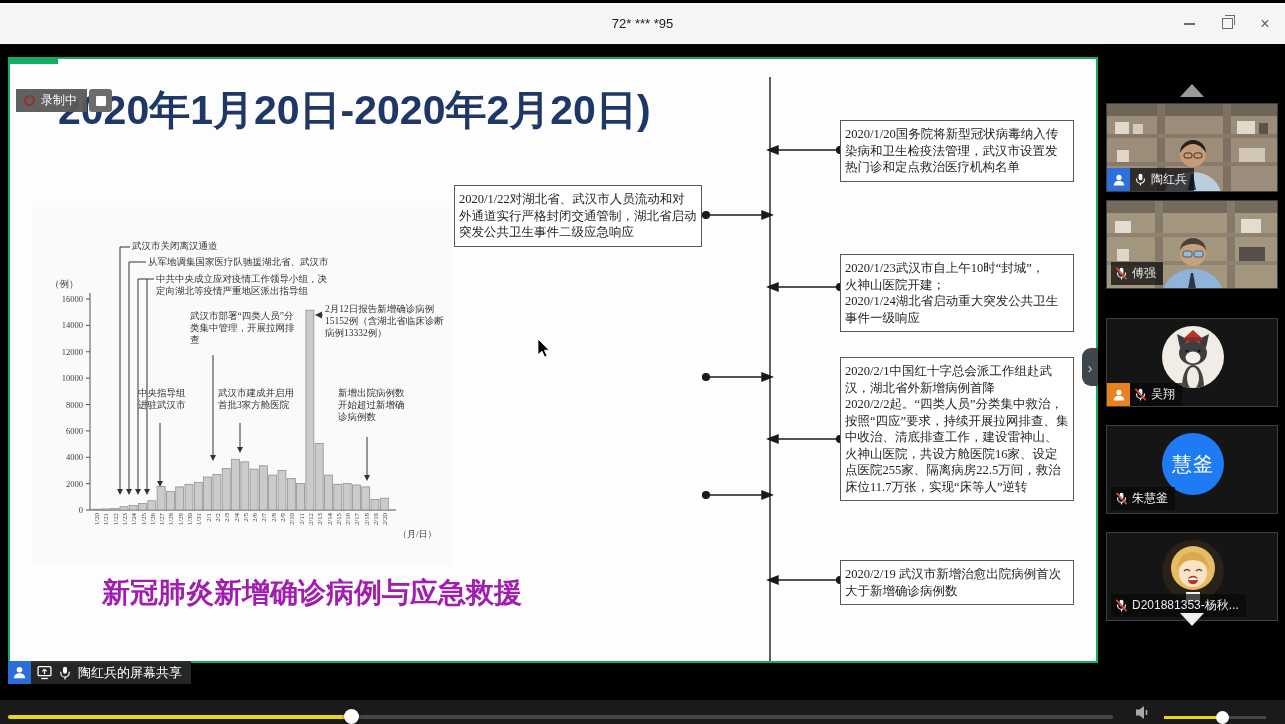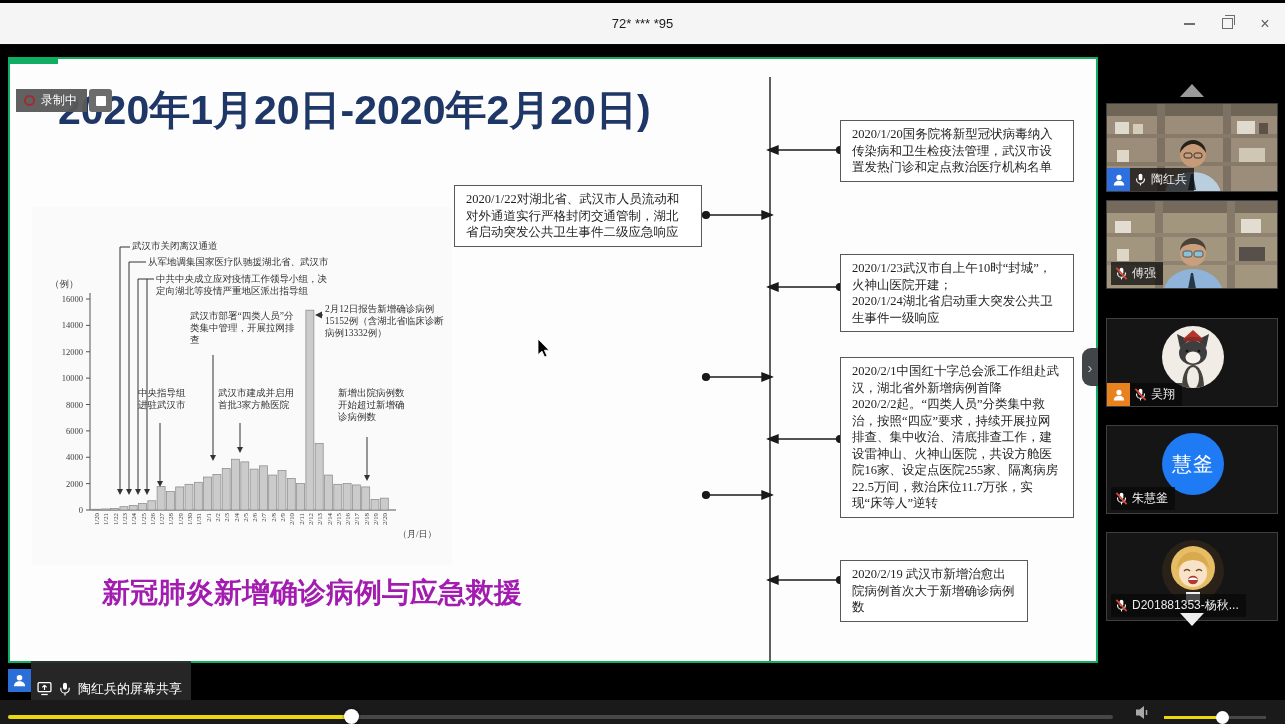--- a/index.html
+++ b/index.html
@@ -27,33 +27,33 @@
   .rec-stop{width:23px;height:23px;margin-left:2px;background:#6c6c6c;border-radius:3px;
             display:flex;align-items:center;justify-content:center;}
   .rec-stop i{display:block;width:10px;height:10px;background:#fff;border-radius:1px;}
   .slide-title{position:absolute;left:48px;top:24px;font-size:41px;font-weight:bold;color:#1e3766;
                letter-spacing:0px;white-space:nowrap;z-index:2;}
   .caption{position:absolute;left:92px;top:515px;font-size:28px;font-weight:600;color:#a21caf;}
   
   .chart{position:absolute;left:22px;top:148px;width:420px;height:358px;background:#fafafa;}
   .ann{position:absolute;font-family:"Liberation Serif",serif;font-size:9.5px;line-height:1.28;color:#333;}
   
-  .tbox{position:absolute;background:#fff;border:1px solid #595959;padding:5px 11px;box-sizing:border-box;
+  .tbox{position:absolute;background:#fff;border:1px solid #595959;padding:5px 4px;box-sizing:border-box;
         font-family:"Liberation Serif",serif;font-size:12.5px;line-height:1.32;color:#1f1f1f;white-space:pre-wrap;}
   .timeline-svg{position:absolute;left:0;top:0;pointer-events:none;}
   .cursor{position:absolute;left:527px;top:280px;z-index:8;}
   
   .collapse-tab{position:absolute;left:1082px;top:348px;width:16px;height:38px;background:#40454a;
                 border-radius:9px 0 0 9px;color:#c2c6ca;display:flex;align-items:center;justify-content:center;
                 font-size:15px;z-index:4;}
   
   .banner{position:absolute;left:8px;top:661px;display:flex;align-items:center;z-index:7;}
   .banner-chip{width:23px;height:23px;background:#2a6fd8;display:flex;align-items:center;justify-content:center;}
   .banner-label{display:flex;align-items:center;gap:6px;background:rgba(42,42,42,.9);color:#fff;
-                font-size:13px;height:23px;padding:16px 9px 0 6px;}
+                font-size:13px;height:23px;padding:0 9px 0 6px;}
   
   .sidebar{position:absolute;left:1104px;top:44px;width:181px;bottom:24px;background:#000;}
   .tri{width:0;height:0;position:absolute;left:76px;}
   .tri-up{top:40px;border-left:12px solid transparent;border-right:12px solid transparent;border-bottom:13px solid #9a9a9a;}
   .tri-down{top:569px;border-left:12px solid transparent;border-right:12px solid transparent;border-top:13px solid #efefef;z-index:5;}
   .tile{position:absolute;left:2px;width:172px;height:89px;background:#151515;border:1px solid #3f3f3f;
         box-sizing:border-box;overflow:hidden;}
   .tile-foot{position:absolute;left:0;bottom:0;display:flex;align-items:flex-end;}
   .tile-foot.inset{left:4px;bottom:3px;}
   .pbadge{width:23px;height:23px;display:flex;align-items:center;justify-content:center;flex:none;}
@@ -254,21 +254,21 @@
       </g>
     </svg>
 
     <div class="tbox" style="left:444px;top:126px;width:248px">2020/1/22对湖北省、武汉市人员流动和对外通道实行严格封闭交通管制，湖北省启动突发公共卫生事件二级应急响应</div>
     <div class="tbox" style="left:830px;top:61px;width:234px">2020/1/20国务院将新型冠状病毒纳入传染病和卫生检疫法管理，武汉市设置发热门诊和定点救治医疗机构名单</div>
     <div class="tbox" style="left:830px;top:195px;width:234px">2020/1/23武汉市自上午10时“封城”，
 火神山医院开建；
 2020/1/24湖北省启动重大突发公共卫生事件一级响应</div>
     <div class="tbox" style="left:830px;top:298px;width:234px">2020/2/1中国红十字总会派工作组赴武汉，湖北省外新增病例首降
 2020/2/2起。“四类人员”分类集中救治，按照“四应”要求，持续开展拉网排查、集中收治、清底排查工作，建设雷神山、火神山医院，共设方舱医院16家、设定点医院255家、隔离病房22.5万间，救治床位11.7万张，实现“床等人”逆转</div>
-    <div class="tbox" style="left:830px;top:501px;width:188px">2020/2/19 武汉市新增治愈出院病例首次大于新增确诊病例数</div>
+    <div class="tbox" style="left:830px;top:501px;width:234px">2020/2/19 武汉市新增治愈出院病例首次大于新增确诊病例数</div>
 
     <svg class="cursor" width="14" height="20">
       <path d="M1 0 L1 15.5 L5 12.2 L7.6 18 L10 16.9 L7.4 11.2 L12 11.2 Z" fill="#000" stroke="#fff" stroke-width="0.8"></path>
     </svg>
   </div>
 
   <div class="collapse-tab">
     <span>›</span>
   </div>
 

